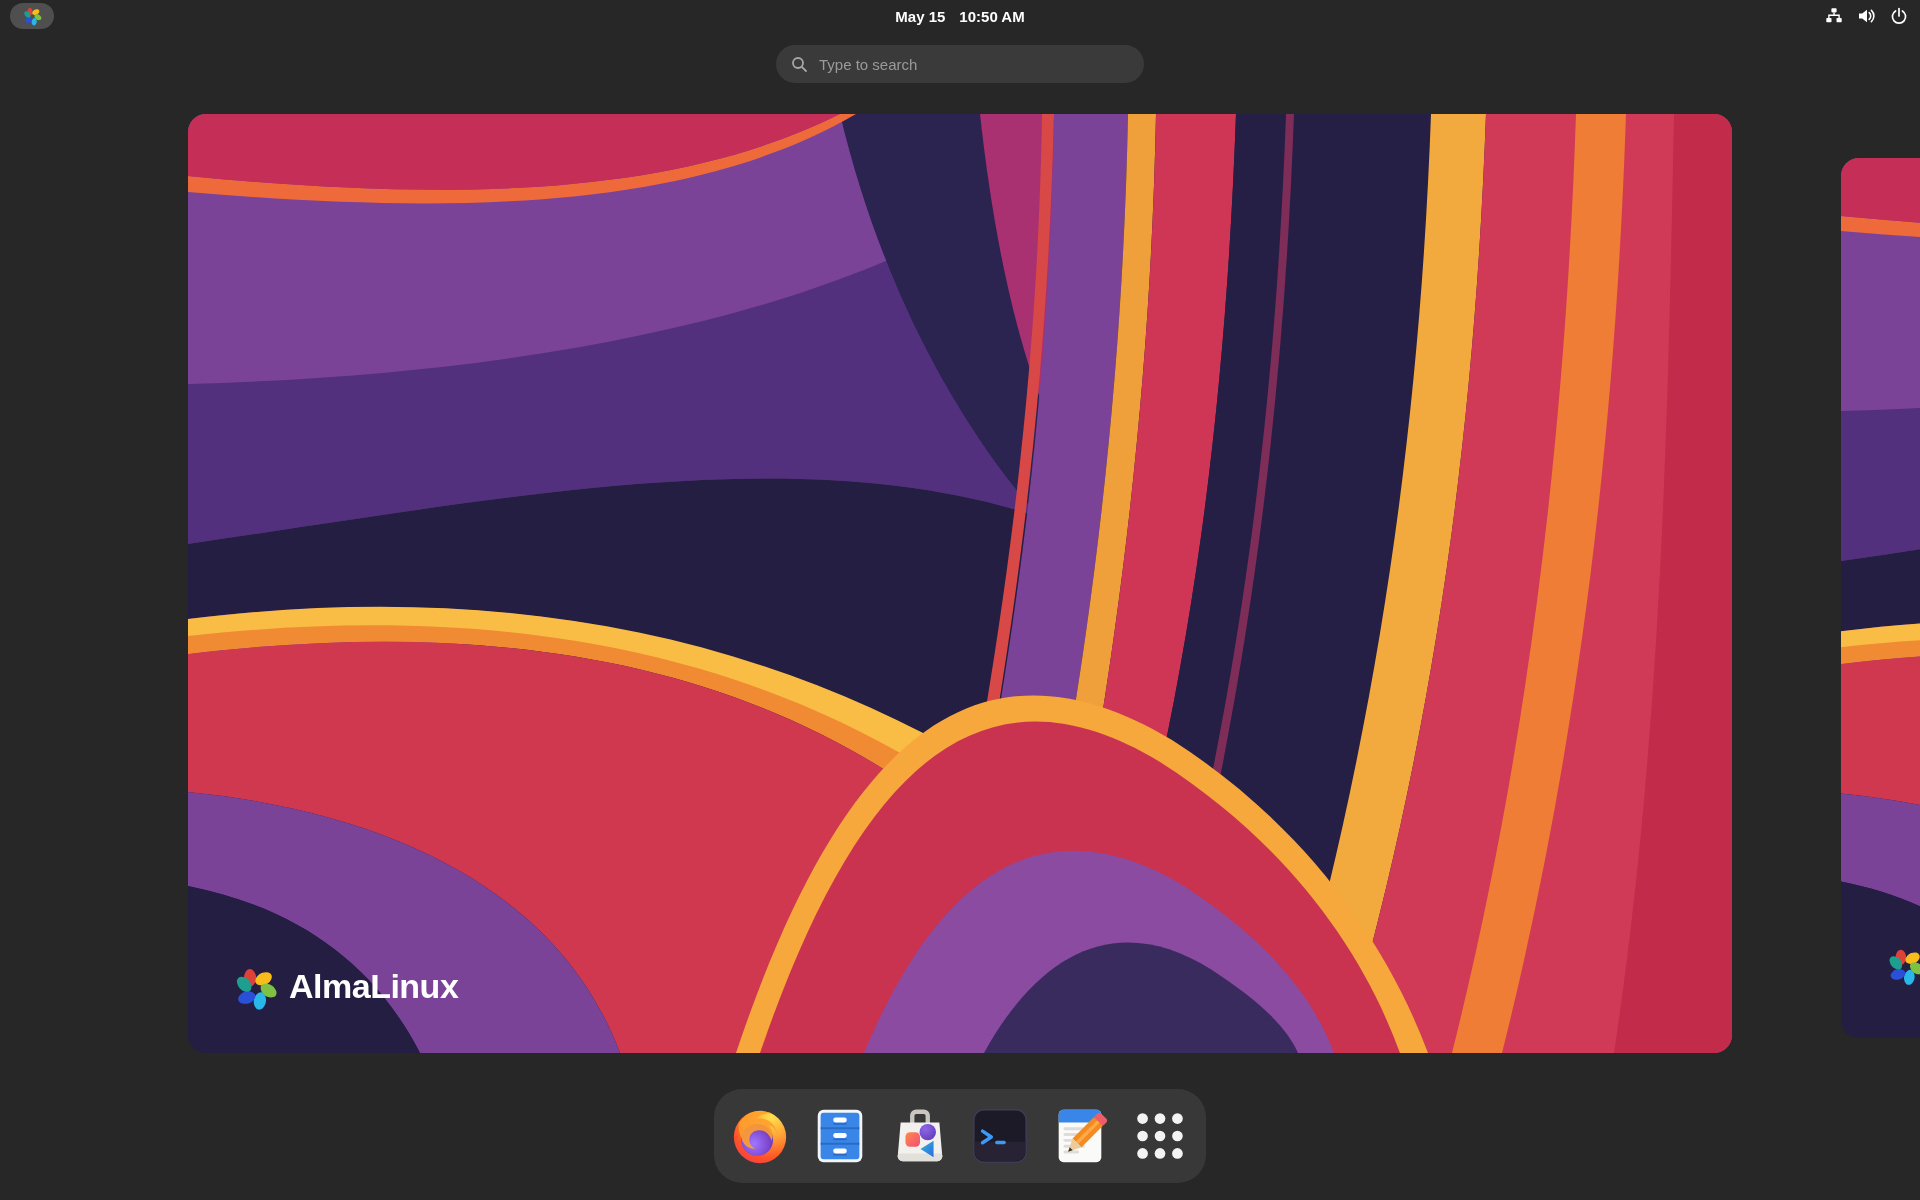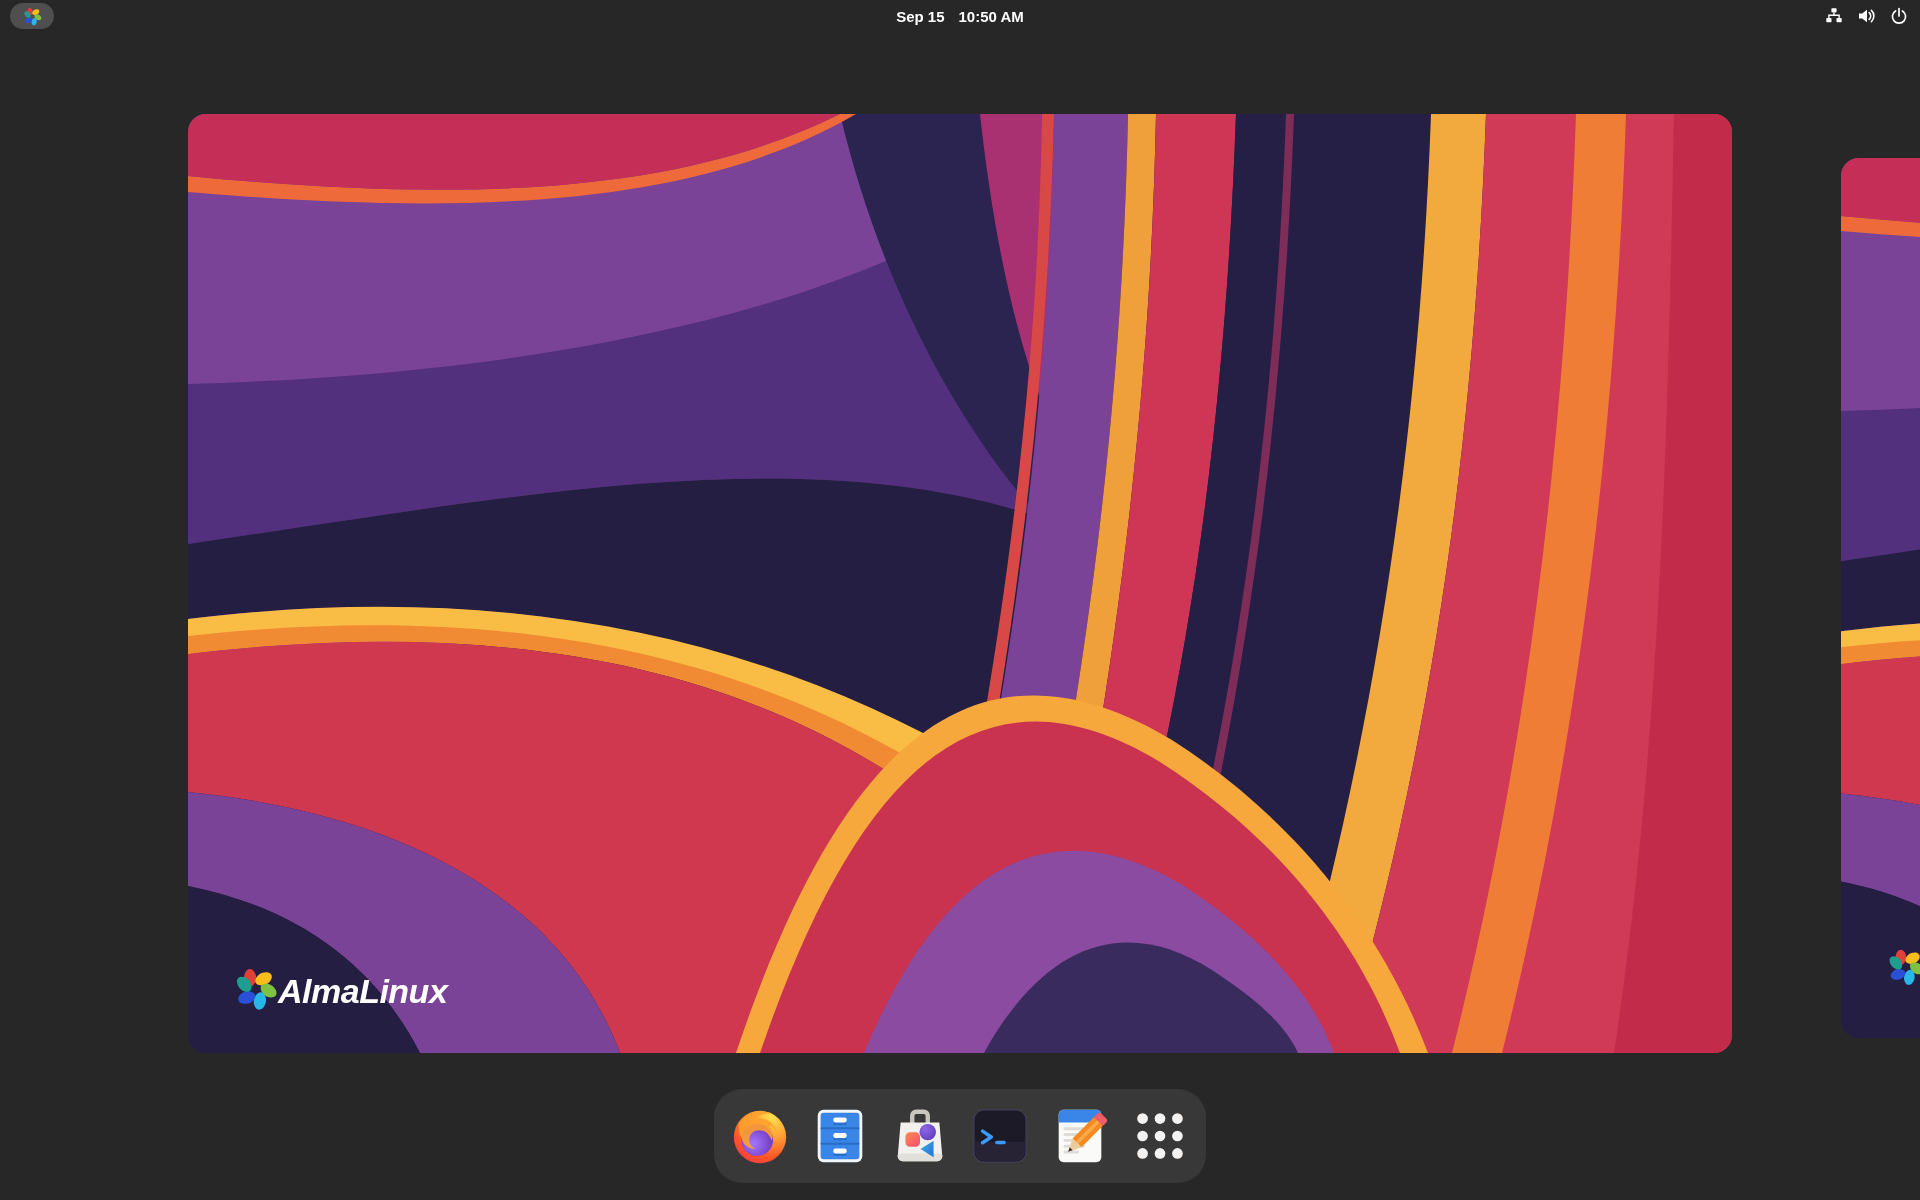--- a/index.html
+++ b/index.html
@@ -22,21 +22,21 @@
           display:flex;align-items:center;padding:0 15px;box-sizing:border-box;gap:9px;}
   .search-bar input{flex:1;background:transparent;border:none;outline:none;
           color:#cccccc;font-size:15px;font-family:"Liberation Sans","DejaVu Sans",sans-serif;}
   .search-bar input::placeholder{color:#9a9a9a;}
 
   
   .workspace{position:absolute;border-radius:18px;overflow:hidden;cursor:pointer;}
   .workspace-main{left:188px;top:114px;width:1544px;height:939px;}
   .workspace-next{left:1841px;top:158px;width:1447px;height:880px;}
   .wallpaper{position:absolute;inset:0;width:100%;height:100%;display:block;}
-  .logo-badge{position:absolute;display:flex;align-items:flex-end;font-style:italic;}
+  .logo-badge{position:absolute;display:flex;align-items:flex-start;gap:11px;}
   .logo-badge .logo-text{color:#ffffff;font-weight:700;letter-spacing:-0.5px;}
   .workspace-main .logo-badge{left:46px;bottom:42px;}
   .workspace-main .logo-text{font-size:34px;}
   .workspace-next .logo-badge{left:46px;bottom:52px;}
 
   
   .dock{position:absolute;left:50%;top:1089px;transform:translateX(-50%);
         height:94px;border-radius:28px;background:#383838;
         display:flex;align-items:center;padding:0 14px;gap:16px;box-sizing:border-box;}
   .dock-item{width:64px;height:64px;background:transparent;border:none;padding:0;cursor:pointer;
@@ -115,21 +115,21 @@
 <div class="screen">
 
   <header class="topbar">
     <button class="activities-pill">
       <svg viewBox="-23 -23 46 46" width="19" height="19">
         <use href="#alma"></use>
       </svg>
     </button>
 
     <div class="clock">
-      <span>Sep 15</span>
+      <span>May 15</span>
       <span>10:50 AM</span>
     </div>
 
     <div class="status">
       <svg width="18" height="18" viewBox="0 0 18 18">
         <rect x="6.4" y="1.2" width="5.2" height="4.2" rx="0.8" fill="#ffffff"></rect>
         <path d="M9,5.4 V8.2 M3.9,11 V8.2 H14.1 V11" stroke="#ffffff" stroke-width="1.4" fill="none"></path>
         <rect x="1.3" y="11" width="5.2" height="4.2" rx="0.8" fill="#ffffff"></rect>
         <rect x="11.5" y="11" width="5.2" height="4.2" rx="0.8" fill="#ffffff"></rect>
       </svg>
@@ -137,20 +137,27 @@
         <path d="M2,6.6 h3.2 L10,2.8 v12.4 L5.2,11.4 H2 Z" fill="#ffffff"></path>
         <path d="M12.2,5.6 a4.6,4.6 0 0 1 0,6.8 M14.4,3.4 a7.6,7.6 0 0 1 0,11.2" stroke="#ffffff" stroke-width="1.6" fill="none" stroke-linecap="round"></path>
       </svg>
       <svg width="18" height="18" viewBox="0 0 18 18">
         <path d="M5.6,3.9 A6.6,6.6 0 1 0 12.4,3.9" stroke="#ffffff" stroke-width="1.7" fill="none" stroke-linecap="round"></path>
         <path d="M9,1.6 V9" stroke="#ffffff" stroke-width="1.7" stroke-linecap="round"></path>
       </svg>
     </div>
   </header>
 
+  <div class="search-bar">
+    <svg width="17" height="17" viewBox="0 0 17 17">
+      <circle cx="7" cy="7" r="5" stroke="#a6a6a6" stroke-width="1.8" fill="none"></circle>
+      <path d="M10.8,10.8 L15,15" stroke="#a6a6a6" stroke-width="1.8" stroke-linecap="round"></path>
+    </svg>
+    <input type="text" placeholder="Type to search" style="">
+  </div>
 
   <div class="workspace workspace-main">
     <svg class="wallpaper" viewBox="0 0 1544 939" preserveAspectRatio="none">
         <use href="#wp"></use>
       </svg>
     <div class="logo-badge">
       <svg viewBox="-23 -23 46 46" width="44" height="44">
         <use href="#alma"></use>
       </svg>
       <span class="logo-text">AlmaLinux</span>

